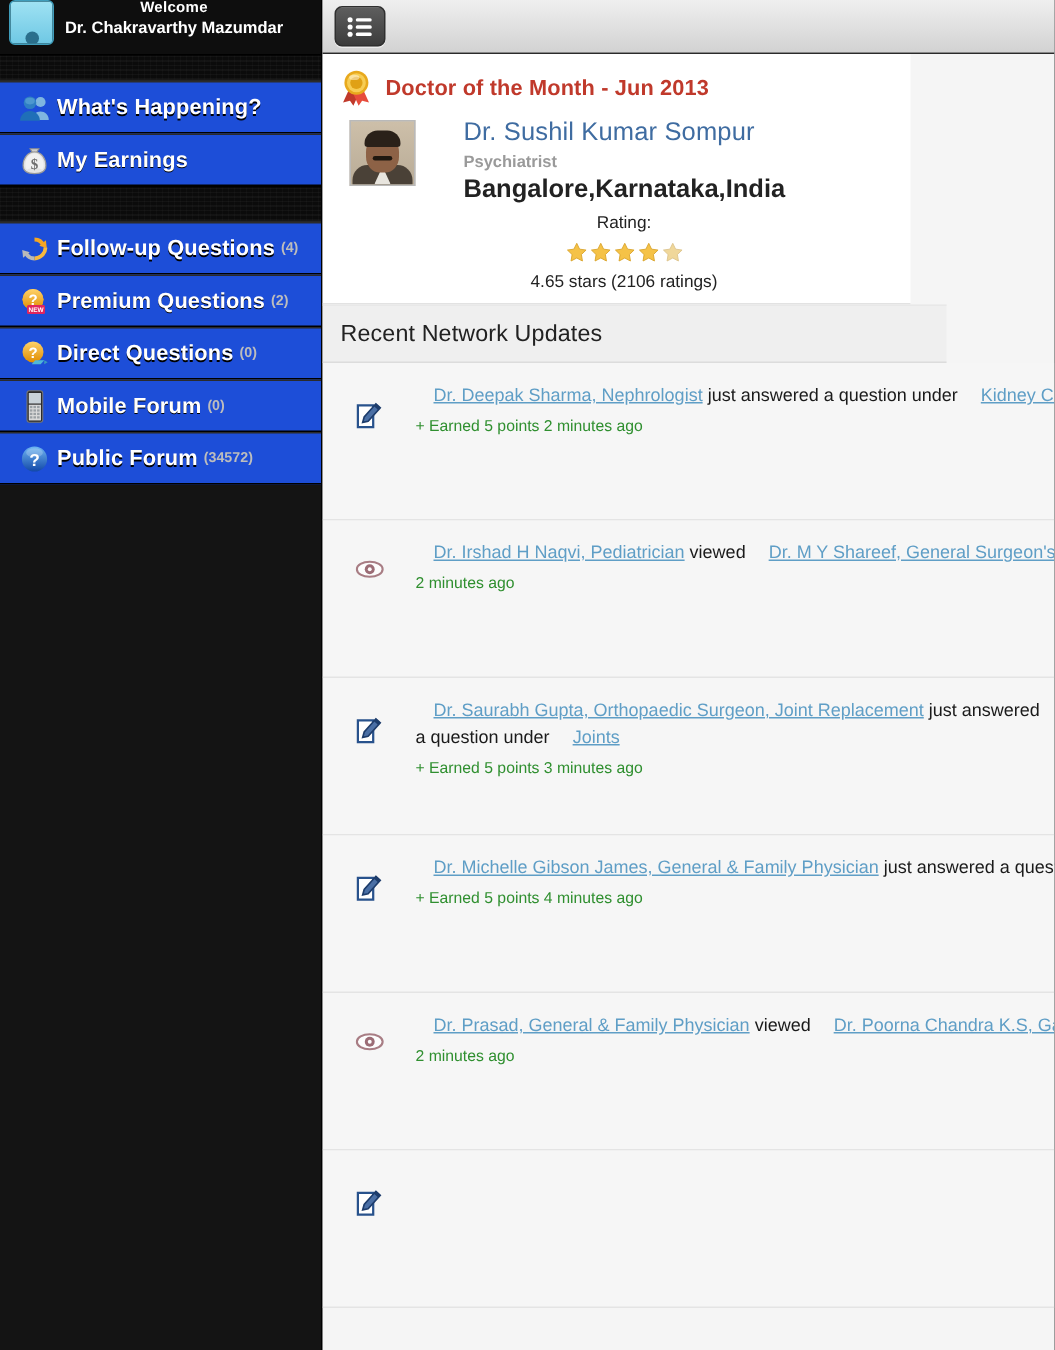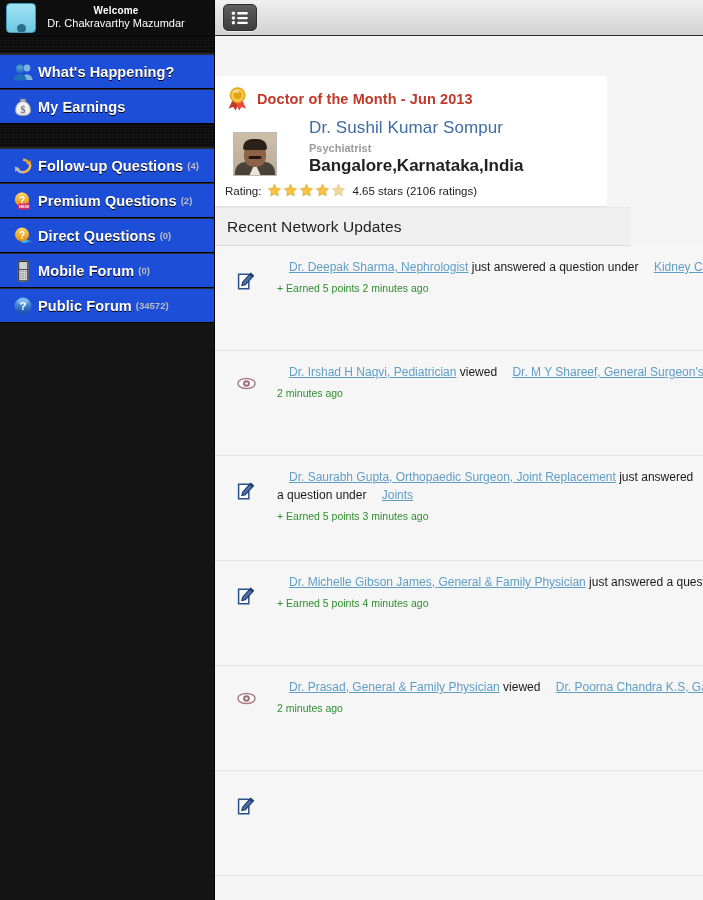--- a/index.html
+++ b/index.html
@@ -12,41 +12,41 @@
   .app { position:relative; width:703px; height:900px; display:flex; overflow:hidden; }
 
   
   .sidebar {
     width:215px; height:900px; flex:0 0 215px;
     background:#141414;
     position:relative; overflow:hidden;
     border-right:1px solid #000;
   }
   .sb-welcome {
-    height:36px; display:flex; align-items:center;
+    height:36px; display:flex; 
     background:#0e0e0e;
     padding-left:6px;
     position:relative;
   }
   .sb-avatar {
     width:30px; height:30px; flex:0 0 30px;
     border-radius:4px;
     background:linear-gradient(#9fe2f3,#6fc8e4);
     border:1px solid #3f9dbb;
     display:flex; align-items:flex-end; justify-content:center;
     overflow:hidden;
   }
   .sb-avatar .head { width:9px;height:9px;border-radius:50%;background:#2a6f8c; margin-bottom:-1px; position:relative; }
   .sb-avatar .head:after{
     content:""; position:absolute; left:-5px; top:10px;
     width:19px; height:12px; border-radius:10px 10px 0 0; background:#2a6f8c;
   }
   .sb-welcome-txt { flex:1; text-align:center; padding-right:18px; line-height:1.25; }
   .sb-welcome-txt .w1 { color:#ffffff; font-size:10px; font-weight:bold; display:block; letter-spacing:.2px;}
-  .sb-welcome-txt .w2 { color:#ffffff; font-size:11px; font-weight:normal; display:block; }
+  .sb-welcome-txt .w2 { color:#ffffff; font-size:11px; font-weight:bold; display:block; }
 
   .sb-sep {
     height:18px;
     background:
       repeating-linear-gradient(0deg, rgba(255,255,255,.035) 0 1px, rgba(0,0,0,0) 1px 3px),
       repeating-linear-gradient(90deg, rgba(255,255,255,.025) 0 1px, rgba(0,0,0,0) 1px 4px),
       #0b0b0b;
     border-top:1px solid #000;
     border-bottom:1px solid #262626;
   }
@@ -94,28 +94,27 @@
   .menu-btn svg { display:block; }
 
   .content { position:absolute; top:36px; left:0; right:0; bottom:0; overflow:hidden; }
 
   
   .dotm {
     background:#ffffff;
     border-bottom:1px solid #e2e2e2;
     padding:10px 0 8px 10px;
     width:392px;
-    margin-top:40px;
   }
   .dotm-title { display:flex; align-items:center; gap:6px; margin-bottom:6px; }
   .ribbon { width:26px; height:26px; flex:0 0 26px; }
   .dotm-title .t {
     color:#c0392b; font-size:14.5px; font-weight:bold; letter-spacing:.1px;
   }
-  .dotm-body { display:flex; gap:0; align-items:flex-end; }
+  .dotm-body { display:flex; gap:0; align-items:flex-start; }
   .photo {
     width:44px; height:44px; flex:0 0 44px; margin-left:8px; margin-top:2px;
     border:1px solid #b9b9b9; background:#cfc4b4;
     position:relative; overflow:hidden;
   }
   .photo .bg { position:absolute; inset:0; background:linear-gradient(#cdbfa9,#b9ac97); }
   .photo .face {
     position:absolute; left:50%; top:9px; transform:translateX(-50%);
     width:22px; height:25px; border-radius:46% 46% 42% 42%;
     background:#8d6246;
@@ -133,21 +132,21 @@
     width:40px; height:13px; background:#4a4137; border-radius:10px 10px 0 0;
   }
   .photo .shirt {
     position:absolute; left:50%; bottom:0; transform:translateX(-50%);
     width:11px; height:12px; background:#e8e5de; clip-path:polygon(50% 0,100% 100%,0 100%);
   }
   .dotm-info { margin-left:32px; padding-top:0; }
   .doc-name { color:#3f6ca1; font-size:17px; letter-spacing:.1px; margin-bottom:4px; }
   .doc-spec { color:#9a9a9a; font-size:11px; font-weight:bold; margin-bottom:2px; }
   .doc-loc  { color:#222; font-size:17px; font-weight:bold; }
-  .rating-row { display:flex; align-items:center; gap:6px; margin-top:7px; }
+  .rating-row { display:flex; align-items:center; gap:6px; margin-top:7px;flex-direction:column; }
   .rating-lbl { color:#222; font-size:11.5px; }
   .stars { display:flex; gap:1px; }
   .stars svg { display:block; }
   .rating-txt { color:#222; font-size:11.5px; }
 
   
   .rnu-head {
     background:#efefef;
     border-bottom:1px solid #dcdcdc;
     border-top:1px solid #e8e8e8;

